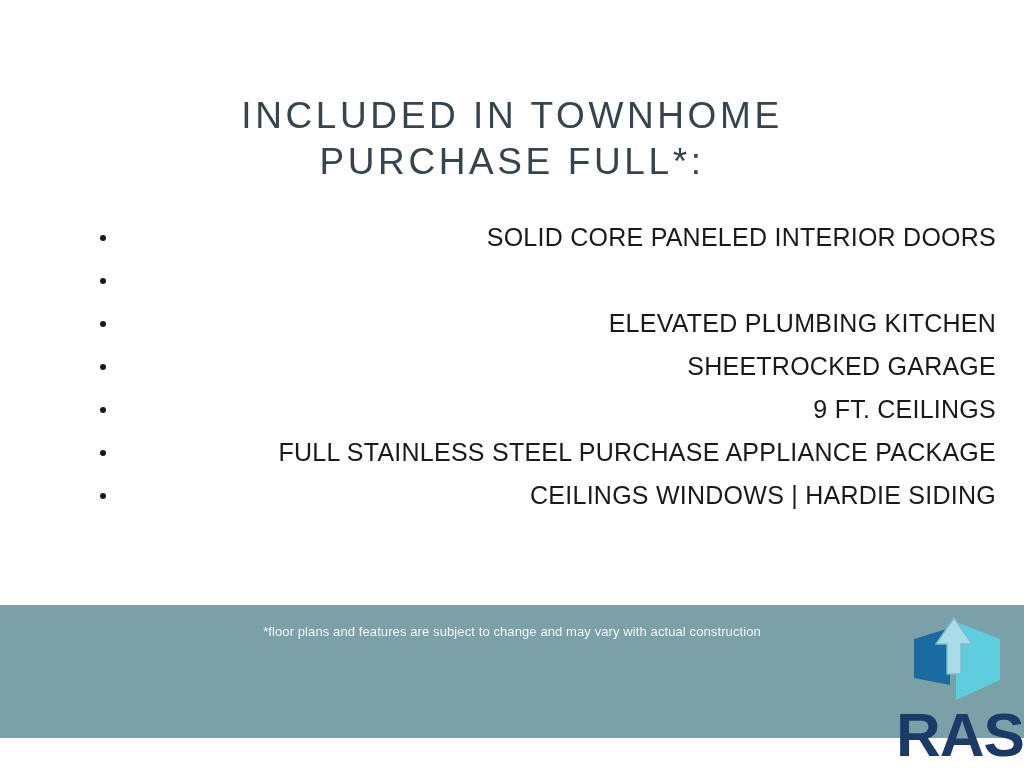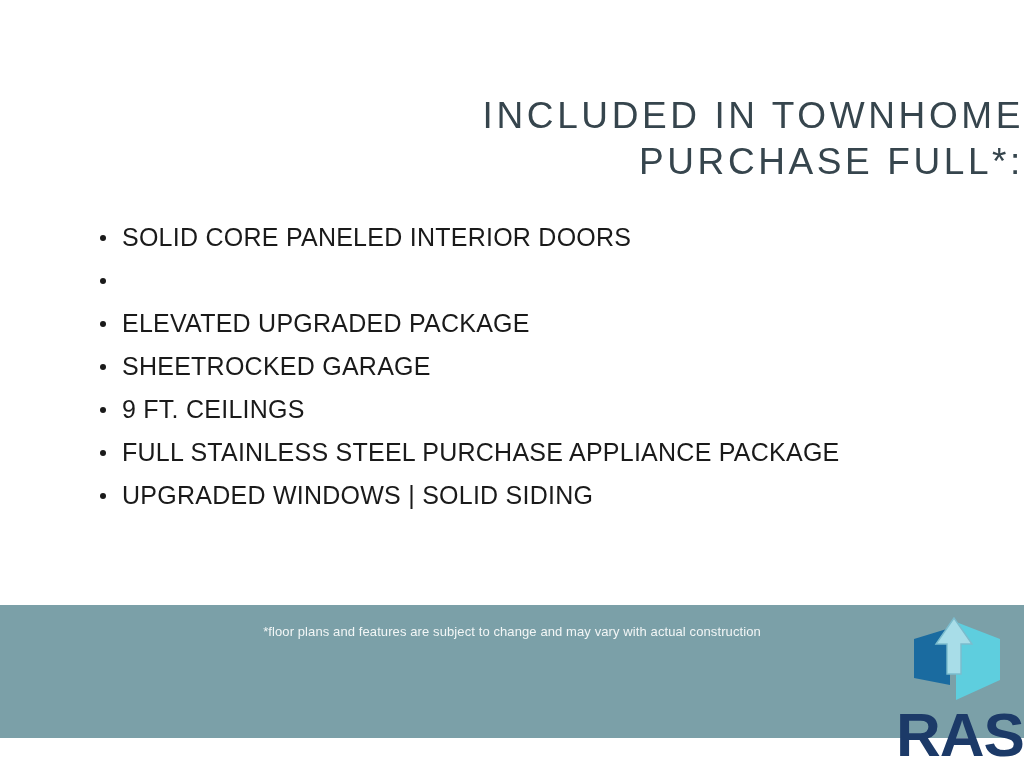--- a/index.html
+++ b/index.html
@@ -24,21 +24,21 @@
     background: #ffffff;
     overflow: hidden;
   }
 
   
   #title-block {
     position: absolute;
     left: 0;
     top: 93px;
     width: 1024px;
-    text-align: right;
+    text-align: center;
   }
   .title-line {
     display: block;
     font-family: "Liberation Sans", sans-serif;
     font-size: 37px;
     font-weight: 400;
     letter-spacing: 3.6px;
     line-height: 46px;
     color: #36454d;
     white-space: nowrap;
@@ -46,20 +46,21 @@
 
   
   #feature-list {
     position: absolute;
     left: 96px;
     top: 216px;
     width: 900px;
     margin: 0;
     padding: 0;
     list-style: none;
+    text-align: right;
   }
   #feature-list li {
     position: relative;
     height: 43px;
     line-height: 43px;
     padding-left: 26px;
     margin: 0;
     white-space: nowrap;
   }
   .bullet-dot {
@@ -147,37 +148,37 @@
   <ul id="feature-list">
     <li>
       <span class="bullet-dot"></span>
       <span class="feature-text">SOLID CORE PANELED INTERIOR DOORS</span>
     </li>
     <li>
       <span class="bullet-dot"></span>
     </li>
     <li>
       <span class="bullet-dot"></span>
-      <span class="feature-text">ELEVATED UPGRADED PACKAGE</span>
+      <span class="feature-text">ELEVATED PLUMBING KITCHEN</span>
     </li>
     <li>
       <span class="bullet-dot"></span>
       <span class="feature-text">SHEETROCKED GARAGE</span>
     </li>
     <li>
       <span class="bullet-dot"></span>
       <span class="feature-text">9 FT. CEILINGS</span>
     </li>
     <li>
       <span class="bullet-dot"></span>
       <span class="feature-text">FULL STAINLESS STEEL PURCHASE APPLIANCE PACKAGE</span>
     </li>
     <li>
       <span class="bullet-dot"></span>
-      <span class="feature-text">UPGRADED WINDOWS | SOLID SIDING</span>
+      <span class="feature-text">CEILINGS WINDOWS | HARDIE SIDING</span>
     </li>
   </ul>
 
   <div id="footer-band">
     <div id="footer-note">*floor plans and features are subject to change and may vary with actual construction</div>
   </div>
 
   <div id="logo">
     <svg id="logo-mark" viewBox="0 0 110 92">
 

